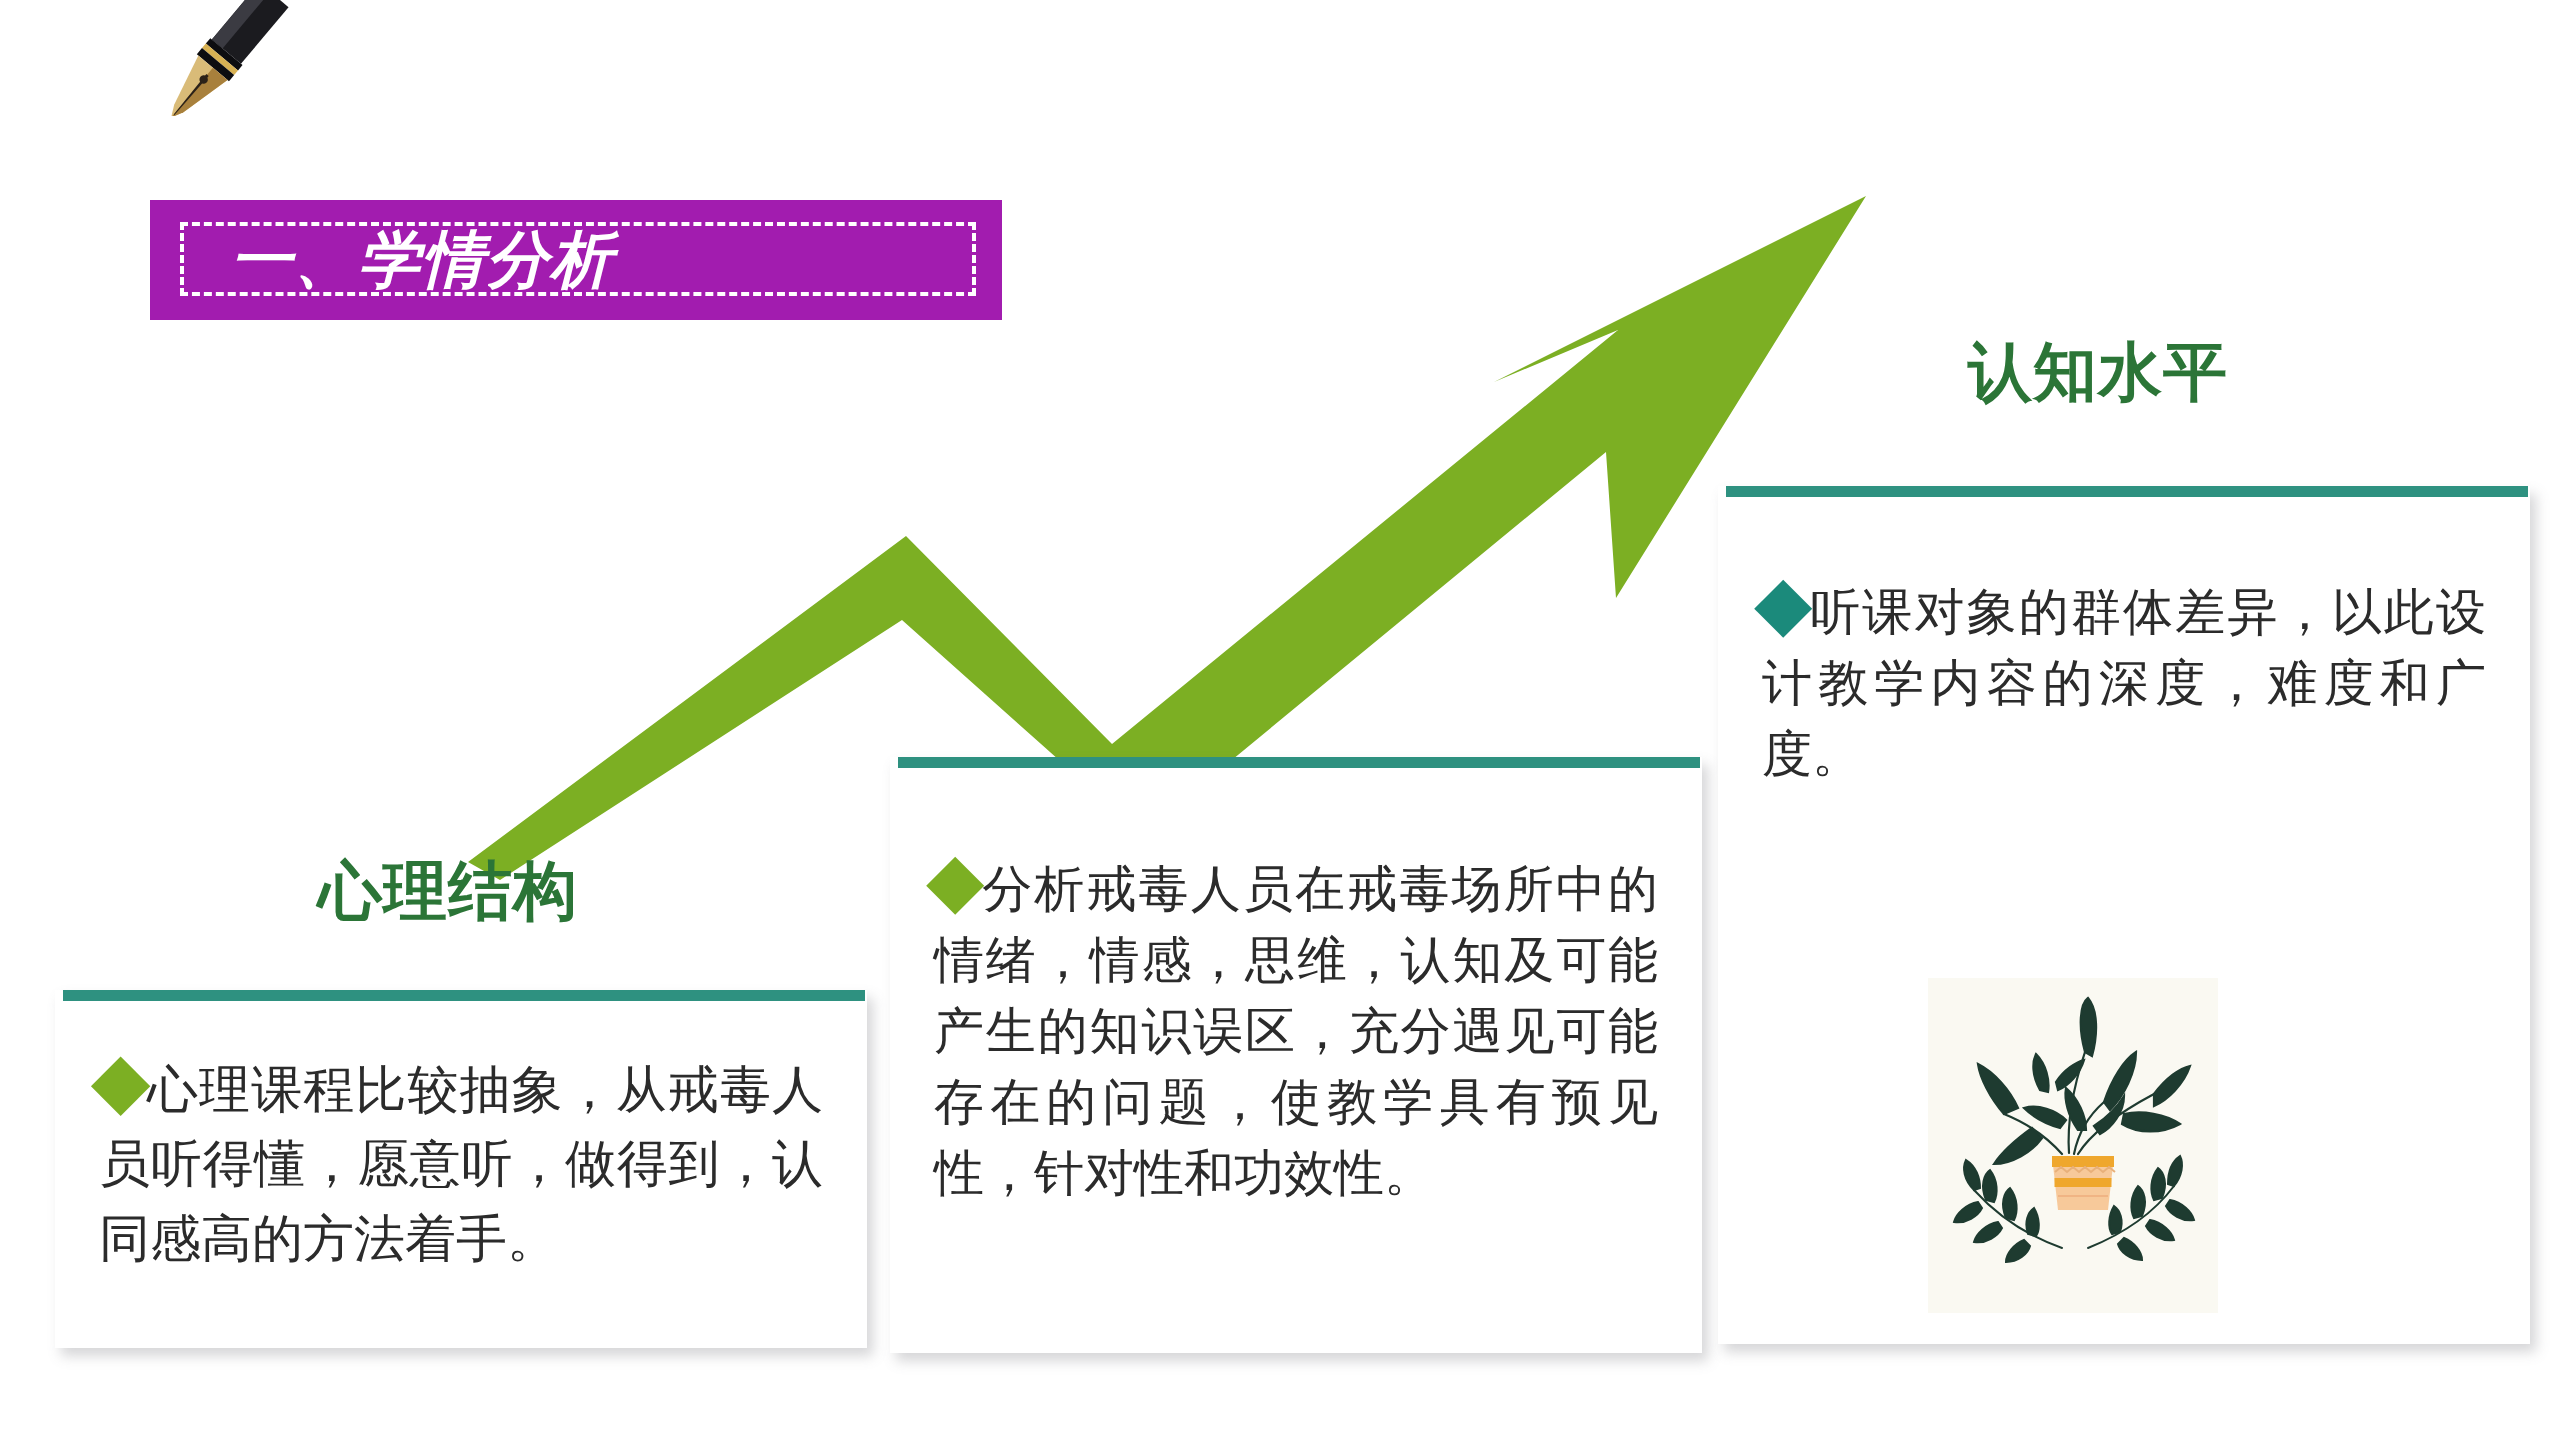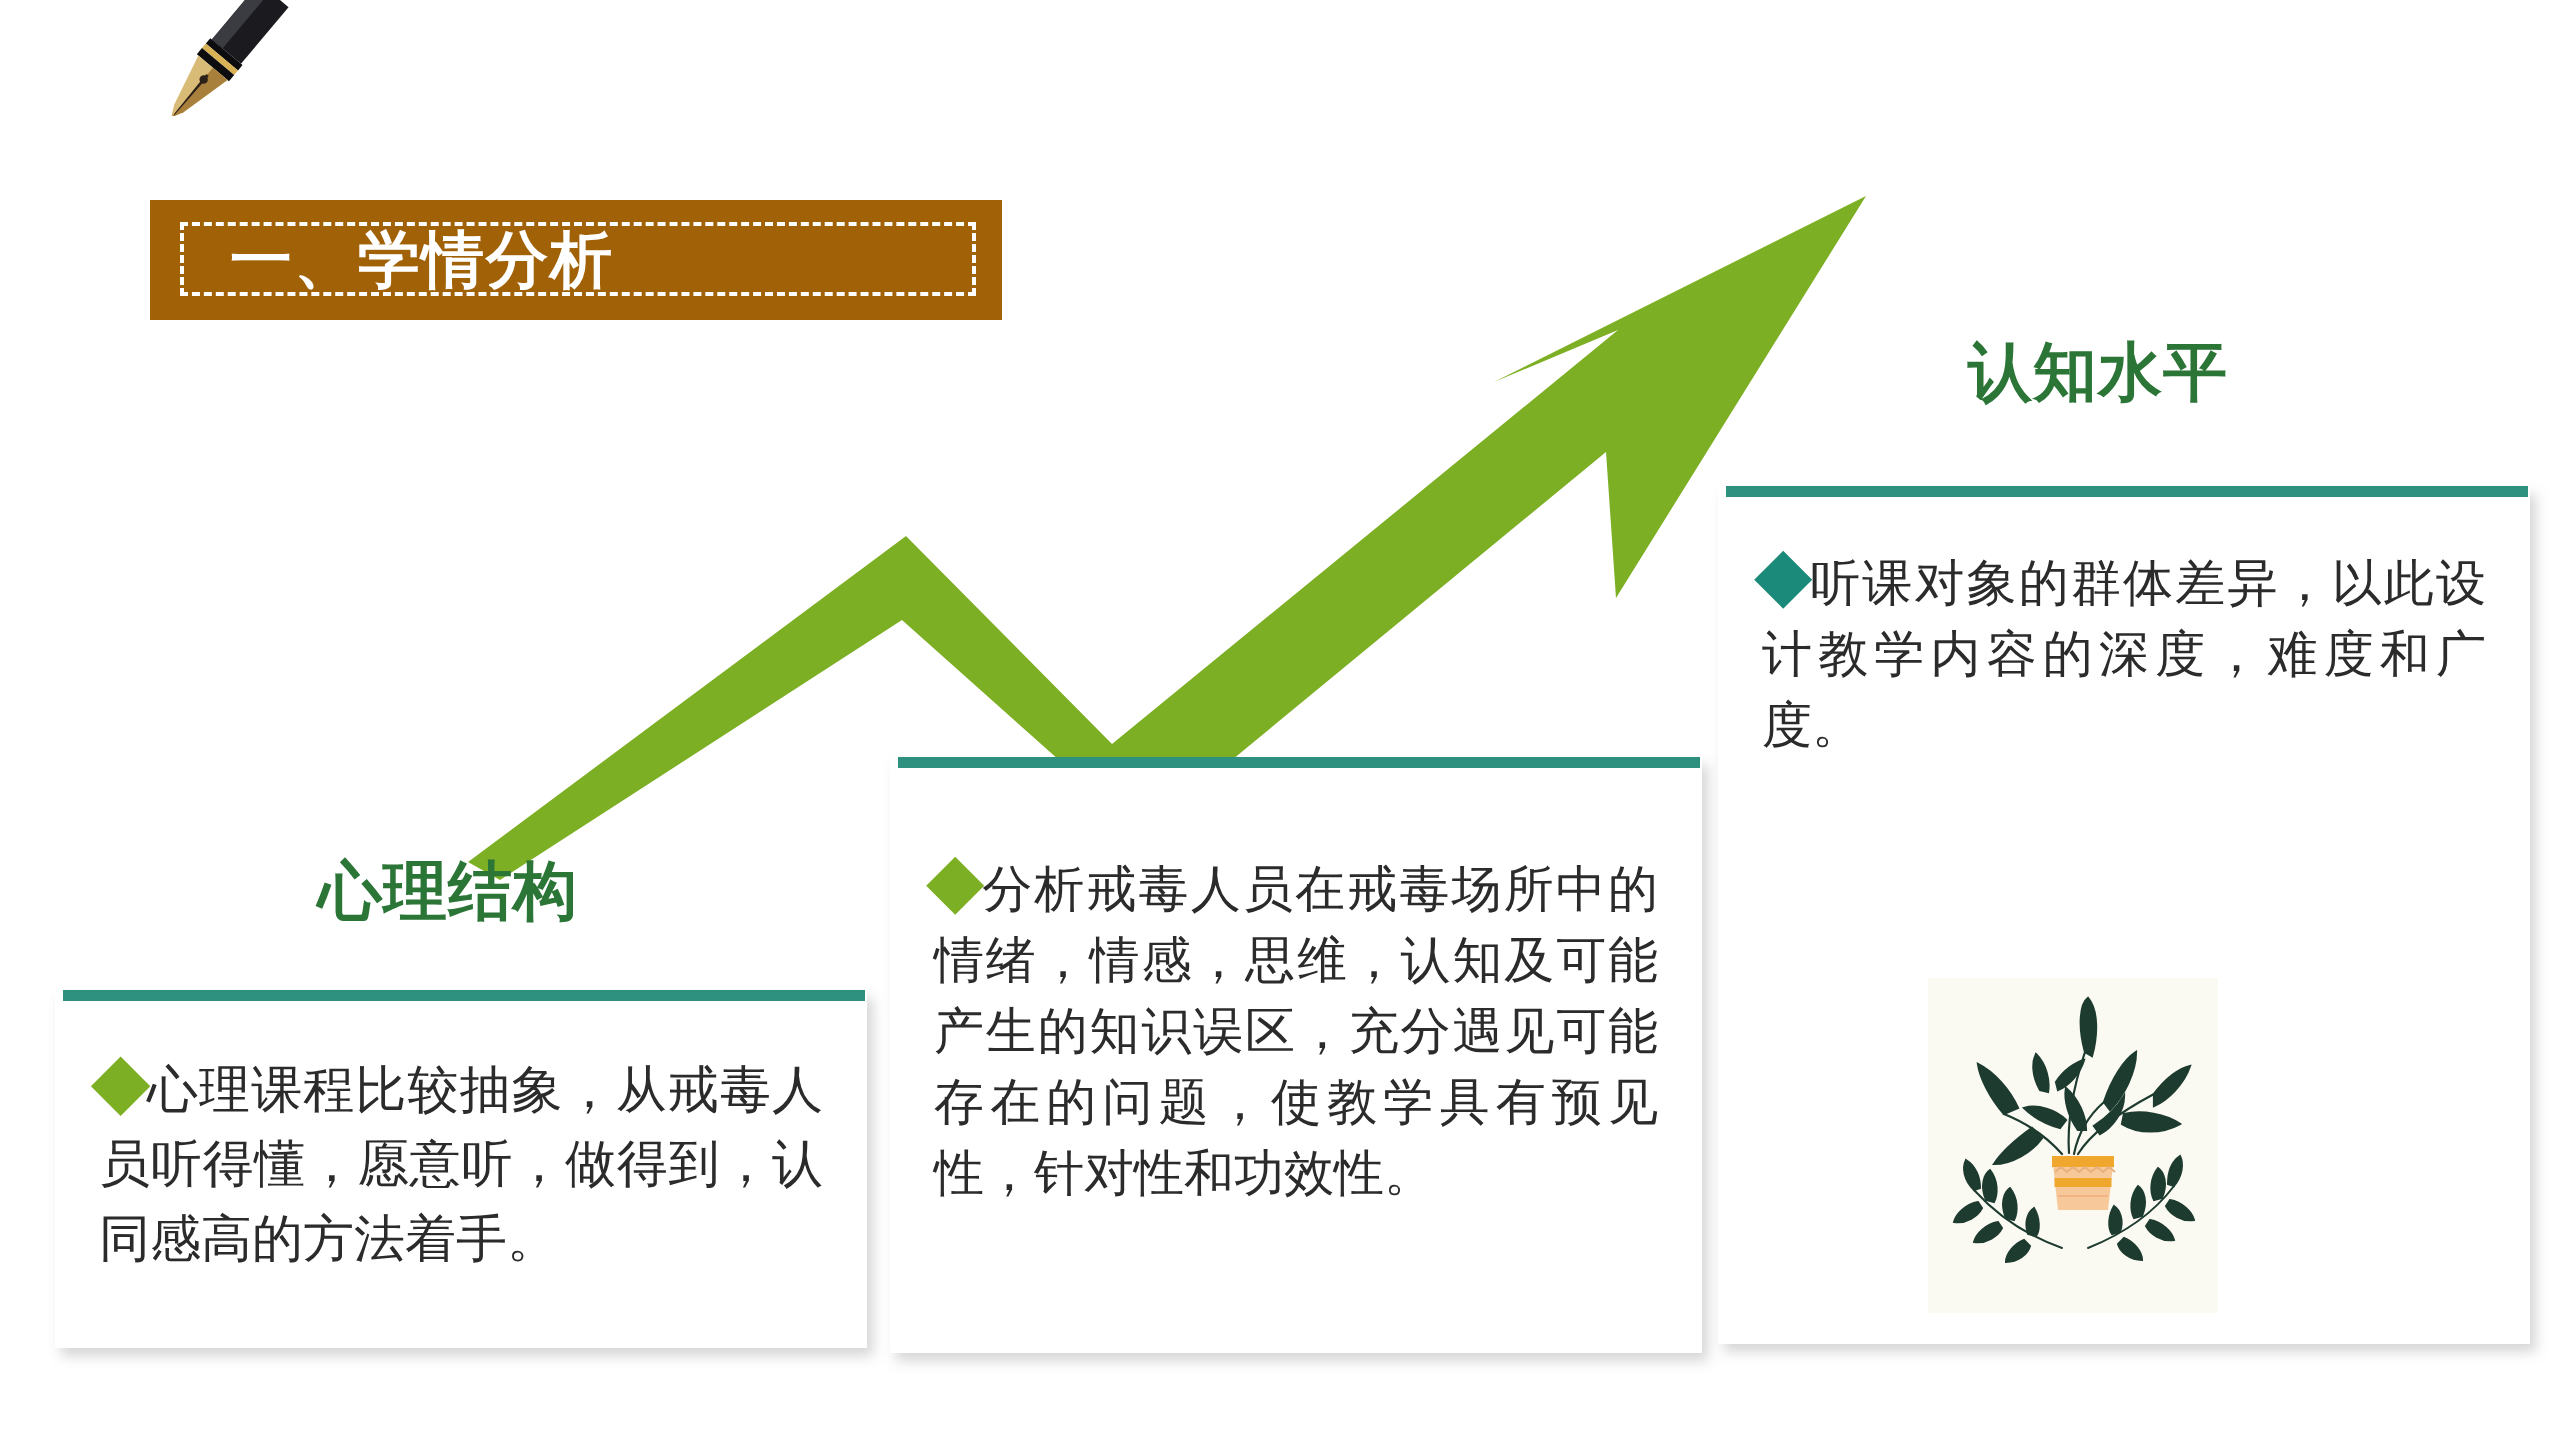--- a/index.html
+++ b/index.html
@@ -22,22 +22,23 @@
     left: 88px; top: -14px;
     width: 210px; height: 130px;
     pointer-events: none;
   }
 
   
   #title-banner {
     position: absolute;
     left: 150px; top: 200px;
     width: 852px; height: 120px;
-    background: #a16207;
-    box-sizing: border-box;
+    background: #a21caf;
+    box-sizing: border-box;
+    font-style: italic;
   }
   #title-dash {
     position: absolute;
     left: 30px; top: 22px;
     right: 26px; bottom: 24px;
     border: 4px dashed #ffffff;
     box-sizing: border-box;
   }
   #title-text {
     position: absolute;
@@ -110,21 +111,21 @@
   .bullet-teal  { background: #1b8a7b; }
 
   #card-1 { left: 55px;  top: 990px; width: 812px; height: 358px; }
   #card-1 .card-text { font-family: "Liberation Serif", serif; font-size: 51px; line-height: 1.46; }
   #card-1 .card-body { padding-top: 52px; }
 
   #card-2 { left: 890px; top: 757px; width: 812px; height: 596px; }
   #card-2 .card-body { padding-top: 86px; }
 
   #card-3 { left: 1718px; top: 486px; width: 812px; height: 858px; }
-  #card-3 .card-body { padding-top: 51px; }
+  #card-3 .card-body { padding-top: 80px; }
 
   
   #plant-wrap {
     position: absolute;
     left: 210px; top: 492px;
     width: 290px; height: 335px;
   }
   #plant-img {
     width: 290px; height: 335px;
     background: #faf9f2;

